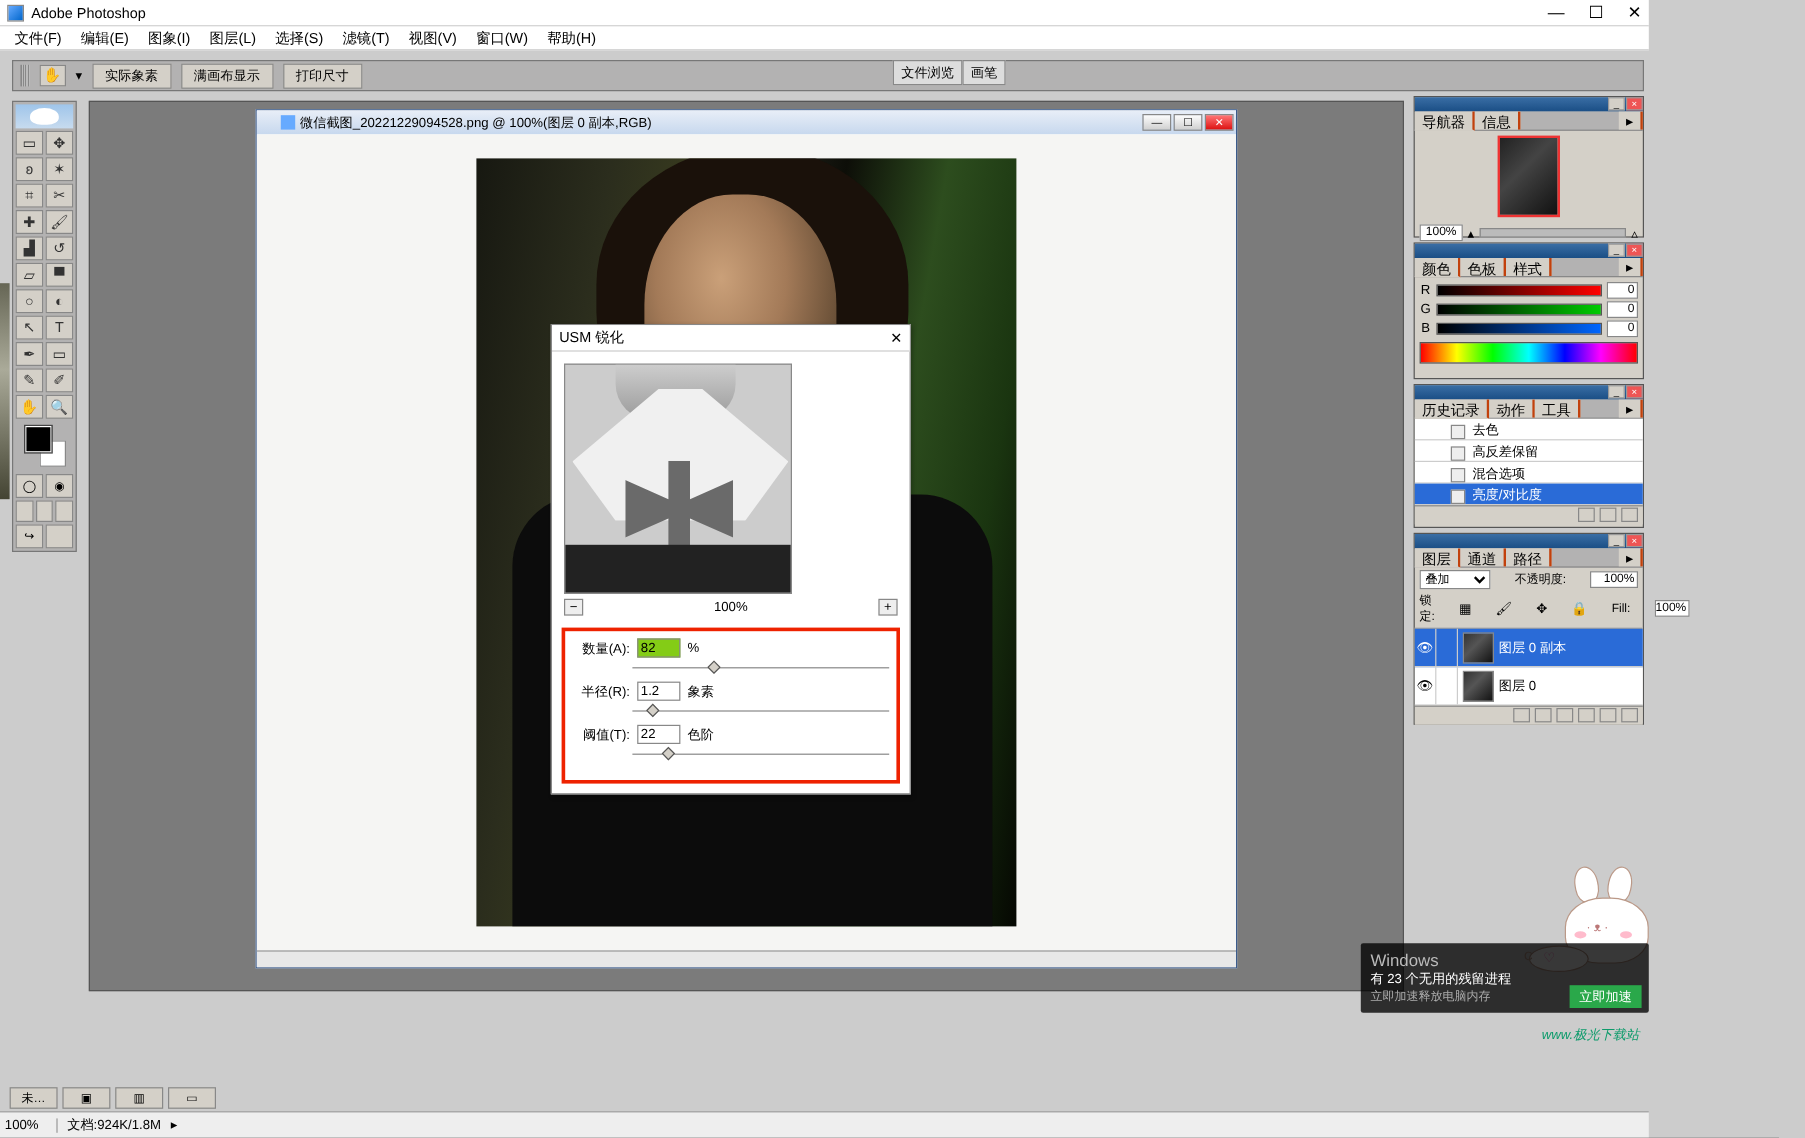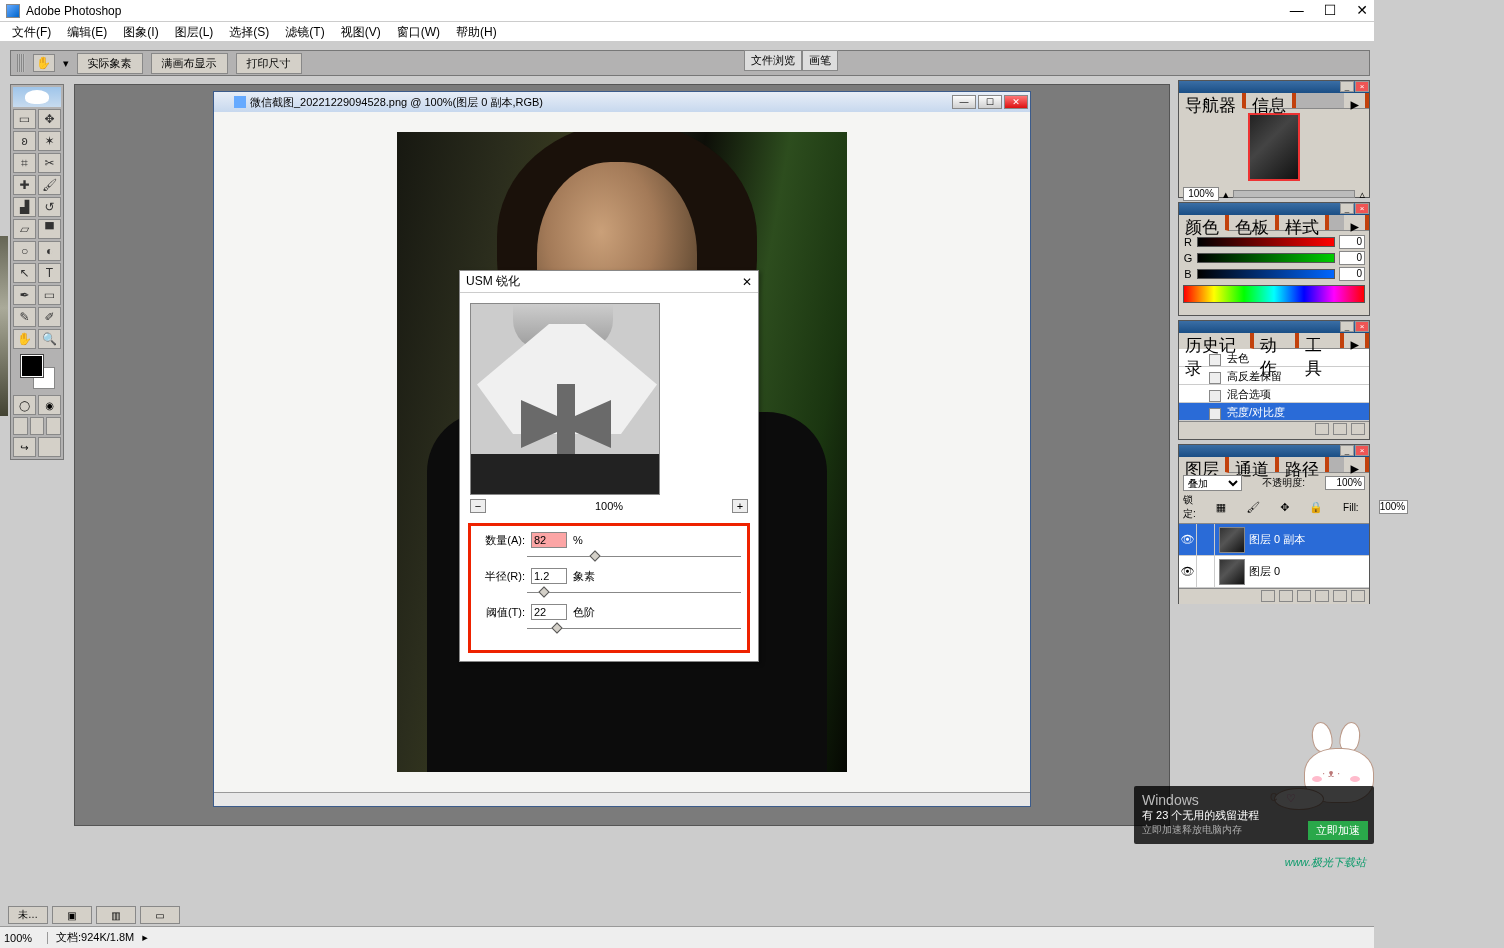--- a/index.html
+++ b/index.html
@@ -68,32 +68,32 @@
 .zoom-row { display:flex; align-items:center; justify-content:space-between; margin-top: 4px; font-size: 11px; }
 .zoom-btn { width: 16px; height: 14px; border: 1px solid #888; background: #eee; text-align:center; line-height:12px; }
 .dialog-right { width: 80px; display:flex; flex-direction: column; gap: 6px; align-items: stretch; }
 .dlg-btn { height: 22px; border: 1px solid #6c8097; background: linear-gradient(#f4f8fc,#cfdff0); font-size: 12px; text-align:center; line-height: 20px; }
 .ok-wrap { border: 3px solid #e20; padding: 2px; }
 .preview-check { display:flex; align-items:center; gap: 4px; font-size: 11px; margin-top: 2px; }
 .params { border: 3px solid #e20; margin: 0 8px 8px 8px; padding: 6px 6px 10px 6px; }
 .param-row { display:flex; align-items:center; gap: 6px; margin-bottom: 4px; font-size: 11px; }
 .param-row label { width: 48px; text-align:right; }
 .param-row input { width: 36px; height: 16px; border: 1px solid #888; font-size: 11px; padding-left: 2px; }
-.param-row .sel { background: #fca5a5; }
+.param-row .sel { background: #84cc16; }
 .slider { height: 10px; position: relative; margin: 0 0 6px 50px; }
 .slider .track { position:absolute; left:0; right:0; top:4px; height:1px; background:#888; }
 .slider .thumb { position:absolute; top:0; width:8px; height:8px; background:#d4d0c8; border:1px solid #555; transform: rotate(45deg); }
 
 
 .panel { position: absolute; background: #d4d0c8; border: 1px solid #555; font-size: 11px; }
 .panel .header-bar { height: 12px; background: linear-gradient(#3a6ea5,#1a4e85); display:flex; justify-content:flex-end; gap: 1px; }
 .panel .header-bar div { width: 14px; height: 11px; border: 1px solid #999; background: #d4d0c8; font-size: 8px; text-align:center; line-height:9px; }
 .panel .header-bar .x { background: #e55; color:#fff; }
 .panel .tabs { display:flex; height: 16px; background: #b3b2b2; border-bottom: 1px solid #888; }
-.panel .tabs span { padding: 1px 6px; border-right: 4px solid #c2410c; background: #d4d0c8; font-size: 17px; }
+.panel .tabs span { padding: 1px 6px; border-right: 2px solid #c2410c; background: #d4d0c8; font-size: 12px; }
 .panel .tabs span.active { background: #d4d0c8; border-bottom: 1px solid #d4d0c8; margin-bottom:-1px; }
 .panel .more { margin-left:auto; padding: 0 4px; font-size: 12px; }
 
 
 .nav-panel { left: 1178px; top: 80px; width: 192px; height: 118px; }
 .nav-preview { margin: 4px auto; width: 52px; height: 68px; border: 2px solid #e33; background: linear-gradient(135deg,#222,#444 40%,#111); }
 .nav-zoom-row { display:flex; align-items:center; padding: 2px 4px; gap: 4px; }
 .nav-zoom-row .pct { width: 36px; height: 14px; border: 1px solid #888; background:#fff; font-size:10px; text-align:center; line-height:12px; }
 .nav-zoom-row .slider-track { flex:1; height:8px; background: #bbb; border:1px solid #888; }
 

